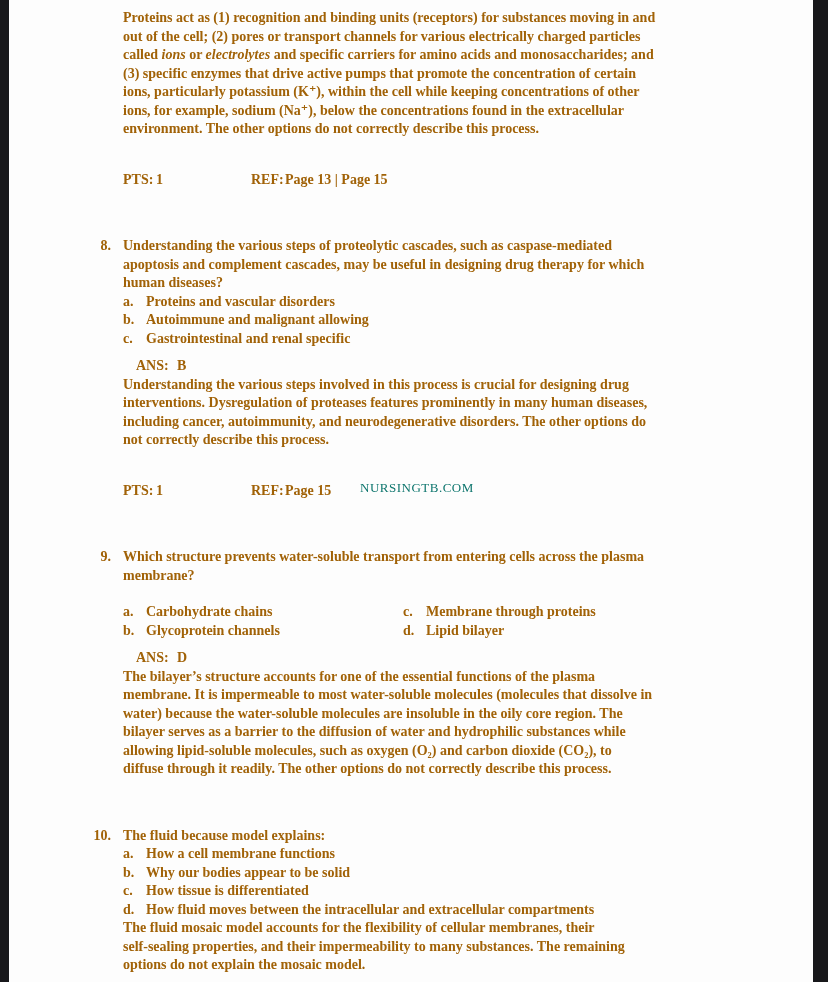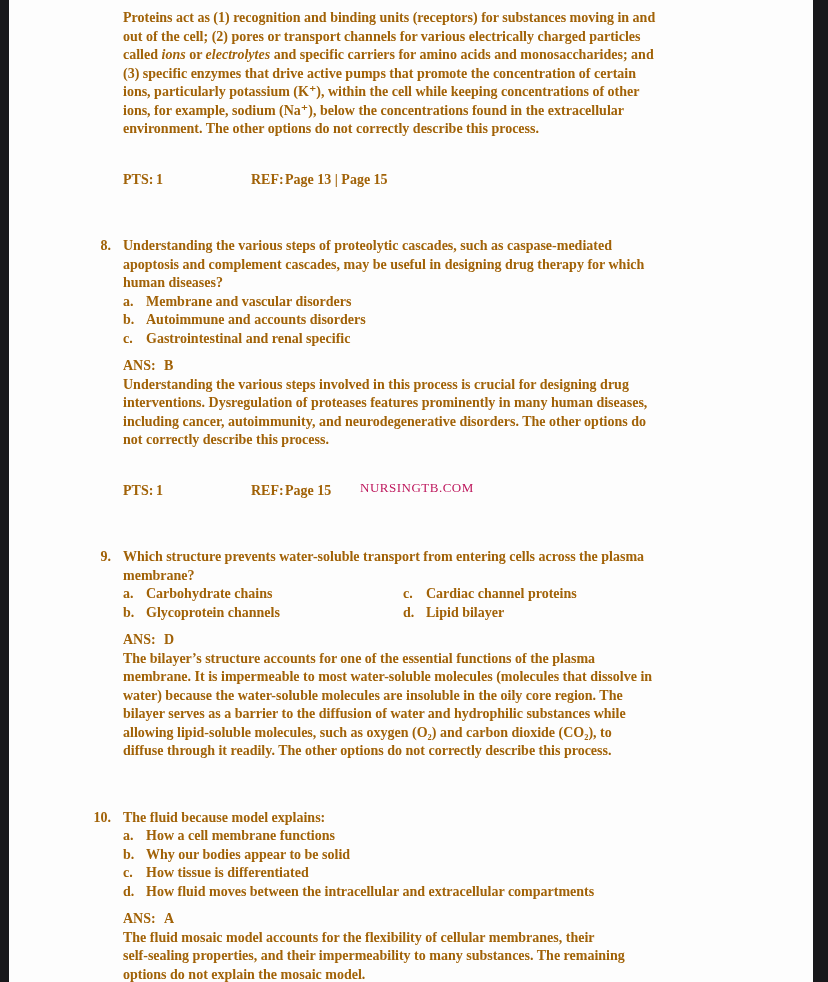--- a/index.html
+++ b/index.html
@@ -20,21 +20,21 @@
     background: #fdfdfd;
     overflow: hidden;
   }
   .watermark {
     position: absolute;
     left: 351px;
     top: 480px;
     z-index: 0;
     font-size: 13px;
     letter-spacing: 0.5px;
-    color: #be185d;
+    color: #0f766e;
   }
   .content {
     position: relative;
     z-index: 1;
     padding: 9px 20px 0 114px;
     font-size: 14px;
     line-height: 18.5px;
     color: #a16207;
     font-weight: bold;
   }
@@ -43,24 +43,25 @@
   .question { margin-top: 15px; position: relative; }
   .qnum {
     position: absolute;
     left: -45px; top: 0;
     width: 33px;
     text-align: right;
   }
   .options.two-col {
     display: grid;
     grid-template-columns: 280px auto;
+    margin-top: 18px;
   }
   .opt-letter { display: inline-block; width: 23px; }
   .ans-line { margin-top: 9px; }
-  .ans-label { display: inline-block; width: 41px; }
+  .ans-label { display: inline-block; width: 41px; margin-left: 13px; }
   .pts-line { margin-top: 32px; }
   .pts-pair { display: inline-block; width: 128px; }
   .pts-label { display: inline-block; width: 33px; }
   .ref-label { display: inline-block; width: 34px; }
 </style>
 </head>
 <body>
 
 <div class="viewport">
   <div class="page">
@@ -74,38 +75,38 @@
 ions, for example, sodium (Na⁺), below the concentrations found in the extracellular
 environment. The other options do not correctly describe this process.</span></div>
       <div class="pts-line"><span class="pts-pair"><span class="pts-label">PTS:</span><span>1</span></span><span class="ref-label">REF:</span><span>Page 13 | Page 15</span></div>
       <div id="questions-container">
           <div class="question">
             <span class="qnum">8.</span>
             <div class="qtext">Understanding the various steps of proteolytic cascades, such as caspase-mediated
 apoptosis and complement cascades, may be useful in designing drug therapy for which
 human diseases?</div>
             <div class="options">
-              <div class="option"><span class="opt-letter">a.</span><span>Membrane and vascular disorders</span></div>
-              <div class="option"><span class="opt-letter">b.</span><span>Autoimmune and accounts disorders</span></div>
+              <div class="option"><span class="opt-letter">a.</span><span>Proteins and vascular disorders</span></div>
+              <div class="option"><span class="opt-letter">b.</span><span>Autoimmune and malignant allowing</span></div>
               <div class="option"><span class="opt-letter">c.</span><span>Gastrointestinal and renal specific</span></div>
             </div>
           </div>
           <div class="ans-line"><span class="ans-label">ANS:</span><span>B</span></div>
           <div class="explanation">Understanding the various steps involved in this process is crucial for designing drug
 interventions. Dysregulation of proteases features prominently in many human diseases,
 including cancer, autoimmunity, and neurodegenerative disorders. The other options do
 not correctly describe this process.</div>
           <div class="pts-line"><span class="pts-pair"><span class="pts-label">PTS:</span><span>1</span></span><span class="ref-label">REF:</span><span>Page 15</span></div>
           <div class="question">
             <span class="qnum">9.</span>
             <div class="qtext">Which structure prevents water-soluble transport from entering cells across the plasma
 membrane?</div>
             <div class="options two-col">
               <div class="option"><span class="opt-letter">a.</span><span>Carbohydrate chains</span></div>
-              <div class="option"><span class="opt-letter">c.</span><span>Cardiac channel proteins</span></div>
+              <div class="option"><span class="opt-letter">c.</span><span>Membrane through proteins</span></div>
               <div class="option"><span class="opt-letter">b.</span><span>Glycoprotein channels</span></div>
               <div class="option"><span class="opt-letter">d.</span><span>Lipid bilayer</span></div>
             </div>
           </div>
           <div class="ans-line"><span class="ans-label">ANS:</span><span>D</span></div>
           <div class="explanation">The bilayer’s structure accounts for one of the essential functions of the plasma
 membrane. It is impermeable to most water-soluble molecules (molecules that dissolve in
 water) because the water-soluble molecules are insoluble in the oily core region. The
 bilayer serves as a barrier to the diffusion of water and hydrophilic substances while
 allowing lipid-soluble molecules, such as oxygen (O₂) and carbon dioxide (CO₂), to
@@ -113,21 +114,20 @@
           <div class="question">
             <span class="qnum">10.</span>
             <div class="qtext">The fluid because model explains:</div>
             <div class="options">
               <div class="option"><span class="opt-letter">a.</span><span>How a cell membrane functions</span></div>
               <div class="option"><span class="opt-letter">b.</span><span>Why our bodies appear to be solid</span></div>
               <div class="option"><span class="opt-letter">c.</span><span>How tissue is differentiated</span></div>
               <div class="option"><span class="opt-letter">d.</span><span>How fluid moves between the intracellular and extracellular compartments</span></div>
             </div>
           </div>
-          <div class="ans-line"><span class="ans-label">ANS:</span><span>A</span></div>
           <div class="explanation">The fluid mosaic model accounts for the flexibility of cellular membranes, their
 self-sealing properties, and their impermeability to many substances. The remaining
 options do not explain the mosaic model.</div>
           <div class="pts-line"><span class="pts-pair"><span class="pts-label">PTS:</span><span>1</span></span></div>
         </div>
     </div>
   </div>
 </div>
 
 </body></html>

